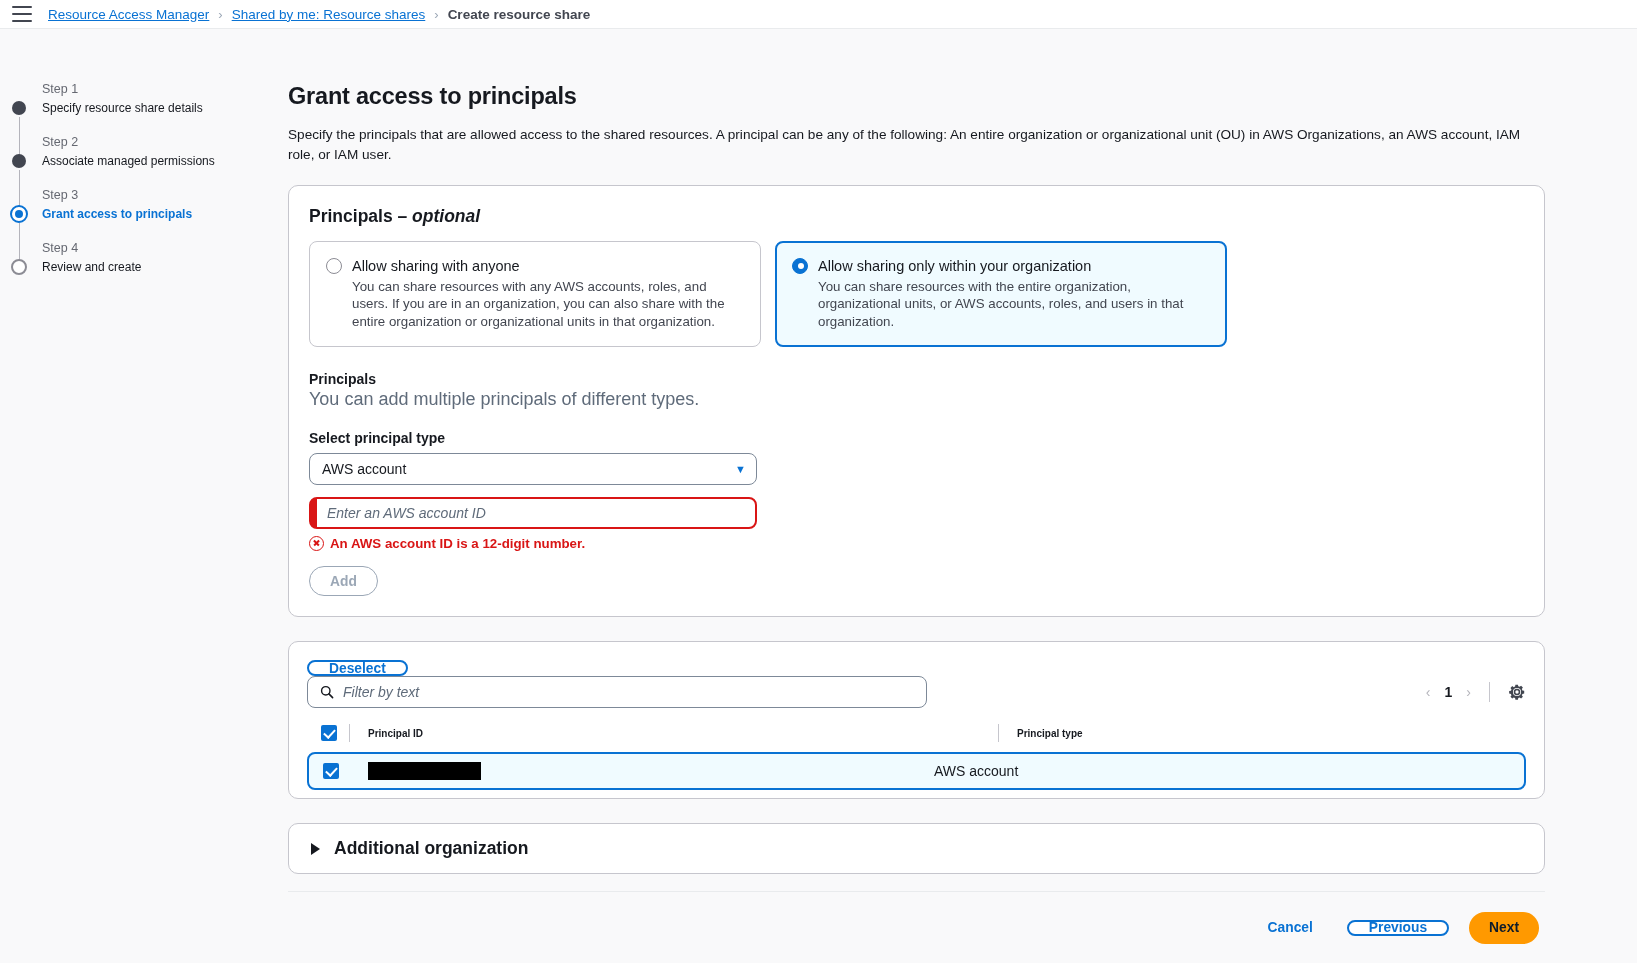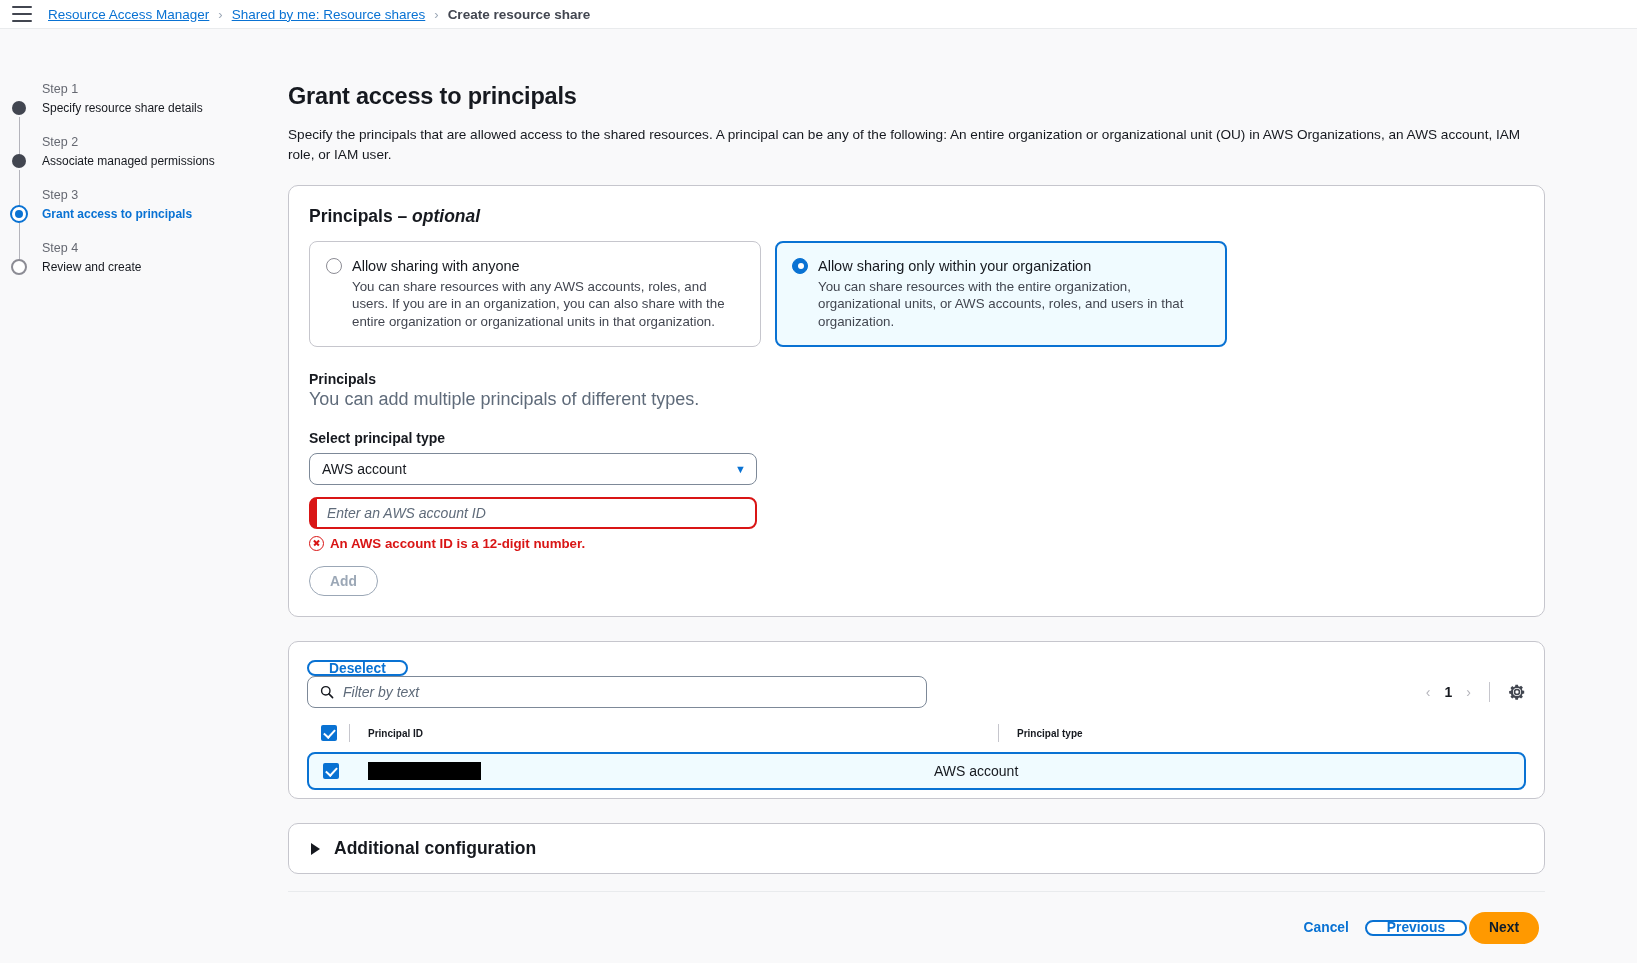--- a/index.html
+++ b/index.html
@@ -341,21 +341,21 @@
 
   
   .footer {
     position: absolute;
     left: 0; right: 92px;
     bottom: 0;
     height: 72px;
     display: flex;
     align-items: center;
     justify-content: flex-end;
-    gap: 2px;
+    gap: 20px;
     border-top: 1px solid #e9ebed;
     background: #f9f9fa;
     padding-right: 6px;
   }
 </style>
 </head>
 <body>
 
 <div class="topbar">
   <div class="hamburger">
@@ -484,21 +484,21 @@
         <div class="tbody-row">
           <span class="cb"></span>
           <span class="redacted"></span>
           <span class="td-type">AWS account</span>
         </div>
       </div>
     </section>
 
     <section class="card card-addl">
       <span class="tri"></span>
-      <span class="addl-label">Additional configuration</span>
+      <span class="addl-label">Additional organization</span>
     </section>
 
     <div class="footer">
       <button class="btn btn-link">Cancel</button>
       <button class="btn btn-normal">Previous</button>
       <button class="btn btn-primary">Next</button>
     </div>
 
   </main>
 </div>

